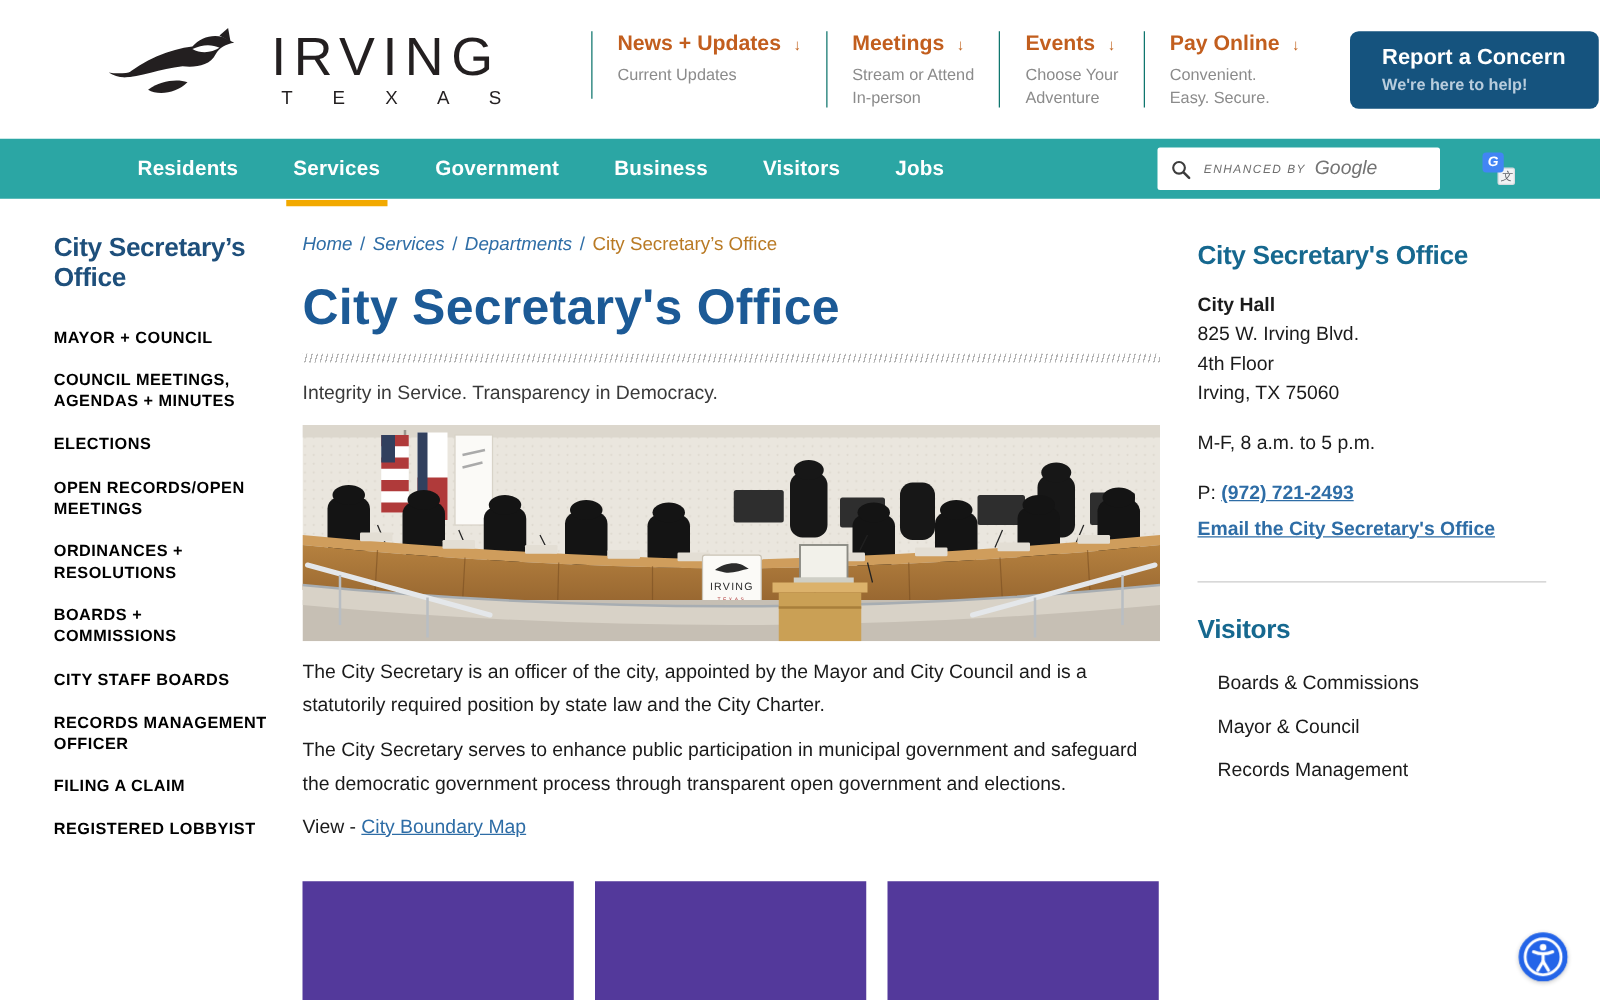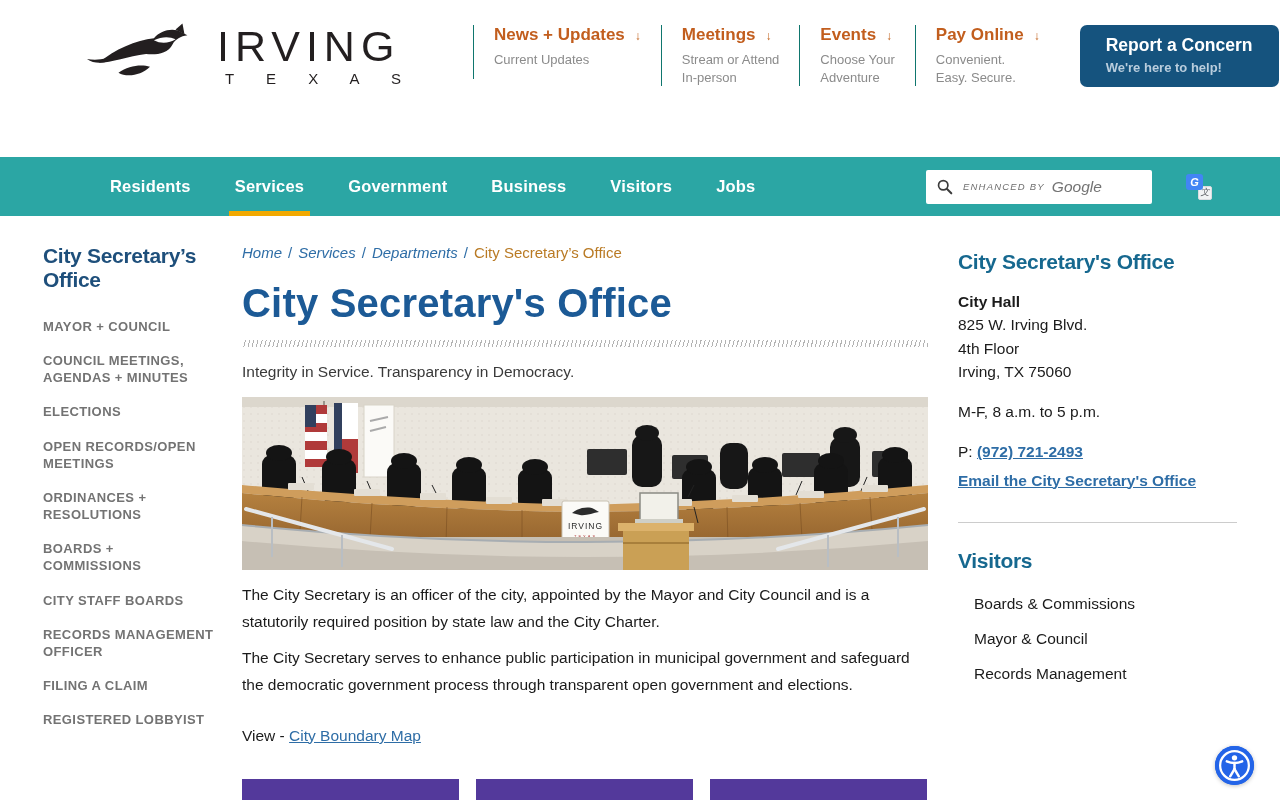--- a/index.html
+++ b/index.html
@@ -18,21 +18,21 @@
   .ql-top { display:flex; align-items:baseline; }
   .ql-title { color:#c25e1e; font-weight:700; font-size:17px; white-space:nowrap; }
   .ql-arrow { color:#c2631e; font-size:12px; margin-left:10px; }
   .ql-sub { color:#8b8b8b; font-size:13px; margin-top:6px; line-height:1.35; white-space:pre-line; }
   .report-btn { background:#15537e; border:none; border-radius:7px; margin-left:20px;
     padding:10px 26px 12px; text-align:left; cursor:pointer; }
   .report-title { color:#fff; font-weight:700; font-size:17.5px; }
   .report-sub { color:#b9cddd; font-size:13px; font-weight:700; margin-top:4px; }
 
   
-  .mainnav { height:59px; background:#2ba6a4; display:flex; padding:0 64px 0 110px;margin-top:46px; }
+  .mainnav { height:48px; background:#2ba6a4; display:flex; align-items:center; padding:0 64px 0 110px; }
   .nav-item { color:#fff; font-weight:700; font-size:16.5px; margin-right:44px; height:59px;
     display:flex; align-items:center; position:relative; cursor:pointer; letter-spacing:.2px; }
   .nav-item.active::after { content:""; position:absolute; left:-6px; right:-6px; bottom:0;
     height:5px; background:#f2a900; }
   .searchwrap { margin-left:auto; display:flex; align-items:center;font-style:italic; }
   .searchbox { width:226px; height:34px; background:#fff; display:flex; align-items:center;
     padding:0 10px; border-radius:2px; cursor:text; }
   .search-icon svg { width:17px; height:17px; display:block; }
   .search-entext { font-size:9.5px; letter-spacing:1.2px; color:#6e6e6e; margin-left:10px; }
   .search-google { font-size:15.5px; color:#737373; margin-left:7px; font-weight:500; }
@@ -41,35 +41,35 @@
     color:#fff; font-size:11px; font-weight:700; border-radius:3px; display:flex;
     align-items:center; justify-content:center; z-index:2; }
   .gt-white { position:absolute; right:4px; bottom:0; width:14px; height:14px; background:#f1f3f4;
     color:#5f6368; font-size:9px; border-radius:2px; display:flex; align-items:center;
     justify-content:center; z-index:1; border:1px solid #dadce0; }
 
   
   .content { display:flex; padding:28px 43px 0 43px; }
   .sidenav { width:182px; flex:none; }
   .sidenav-title { font-size:21px; font-weight:700; color:#1e4f7b; letter-spacing:-.3px; margin-bottom:26px; }
-  .sidenav a { display:block; color:#737373; font-size:13px; font-weight:700; letter-spacing:.4px;
+  .sidenav a { display:block; color:#000000; font-size:13px; font-weight:700; letter-spacing:.4px;
     line-height:1.32; margin-bottom:17px; text-decoration:none; white-space:pre-line; cursor:pointer; }
 
   .maincol { width:686px; flex:none; margin-left:17px; }
   .breadcrumb { font-size:15px; color:#2e6da6; }
   .breadcrumb a { color:#2e6da6; text-decoration:none; cursor:pointer;font-style:italic; }
   .crumb-sep { margin:0 6px; }
   .crumb-current { color:#b97a24; }
   h1.pagetitle { font-size:40px; font-weight:800; color:#1c5a96; margin:20px 0 14px; letter-spacing:.2px; }
   .hatch { height:7px; margin:4px 0 16px;
     background:repeating-linear-gradient(105deg, transparent 0 3px, #b3b3b3 3px 4px); }
   .tagline { font-size:15.5px; color:#3a3a3a; margin-bottom:16px; }
   .photo { width:686px; height:173px; display:block; margin:14px 0 12px; }
   .maincol p { font-size:15.5px; line-height:1.72; color:#1b1b1b; margin:1px 0 10px; }
-  .view-line { font-size:15.5px; color:#1b1b1b; margin-top:28px; }
+  .view-line { font-size:15.5px; color:#1b1b1b; margin-top:11px; }
   .view-line a { color:#2e6da6; text-decoration:underline; cursor:pointer; }
   .tiles { display:flex; gap:17px; margin-top:34px; }
   .tile { width:217px; height:120px; background:#53399b; cursor:pointer; }
 
   .rightcol { width:279px; flex:none; margin-left:30px; padding-top:6px; }
   .r-heading { font-size:21px; font-weight:700; color:#16688f; letter-spacing:-.3px; margin-bottom:16px; }
   .contact { font-size:15.5px; color:#1b1b1b; line-height:1.5; }
   .contact .bld { font-weight:700; }
   .hours { margin-top:17px; }
   .phoneline { margin-top:17px; }

